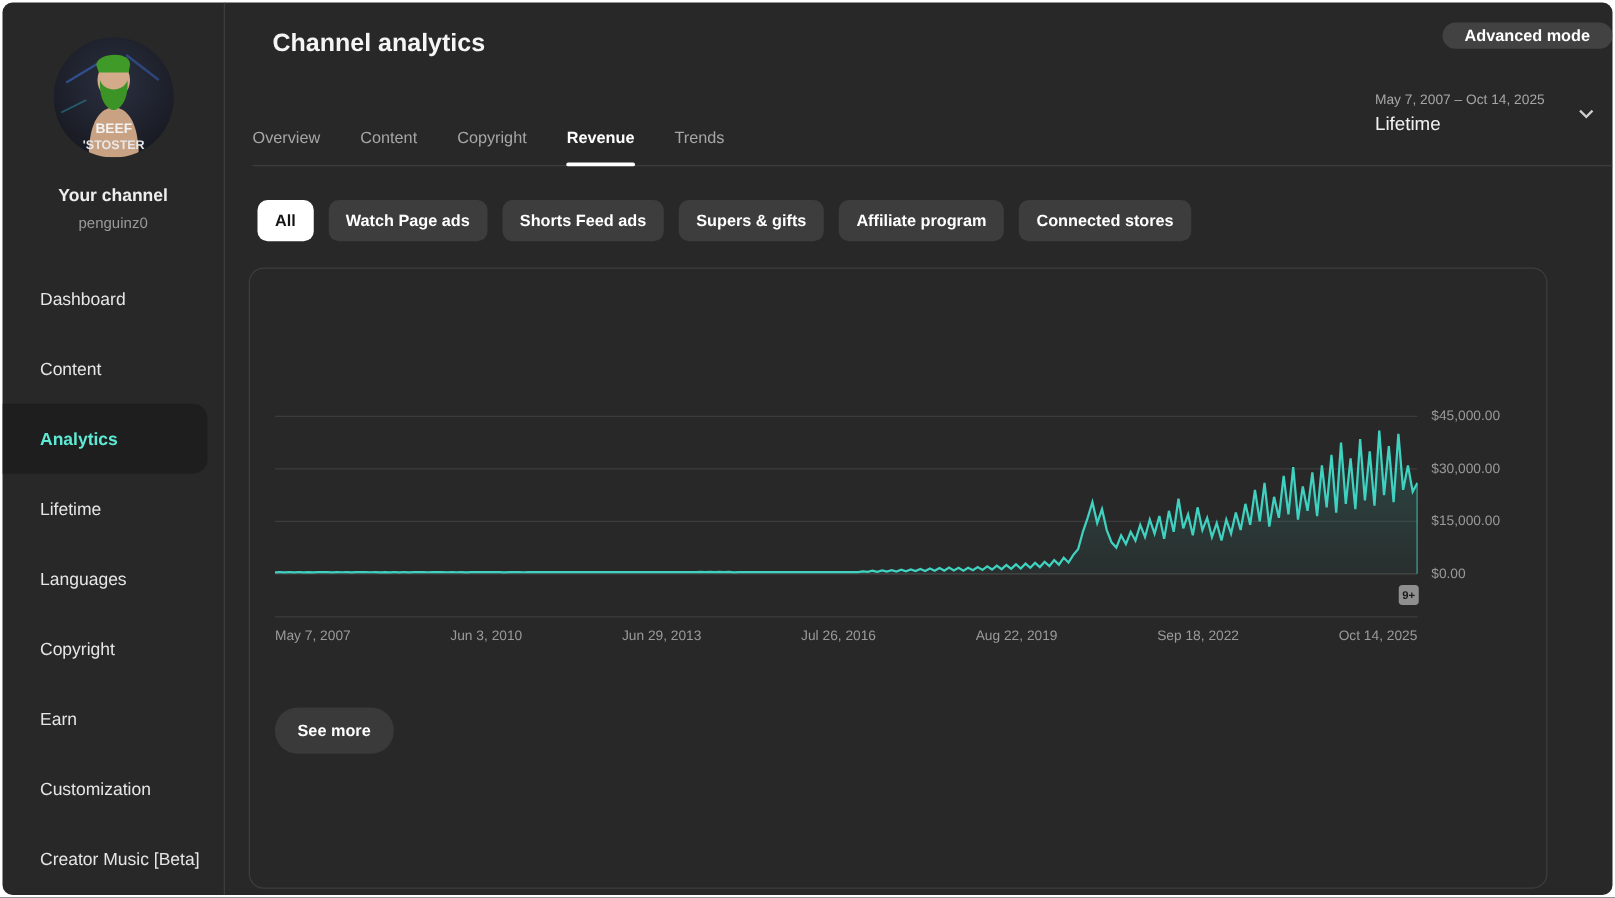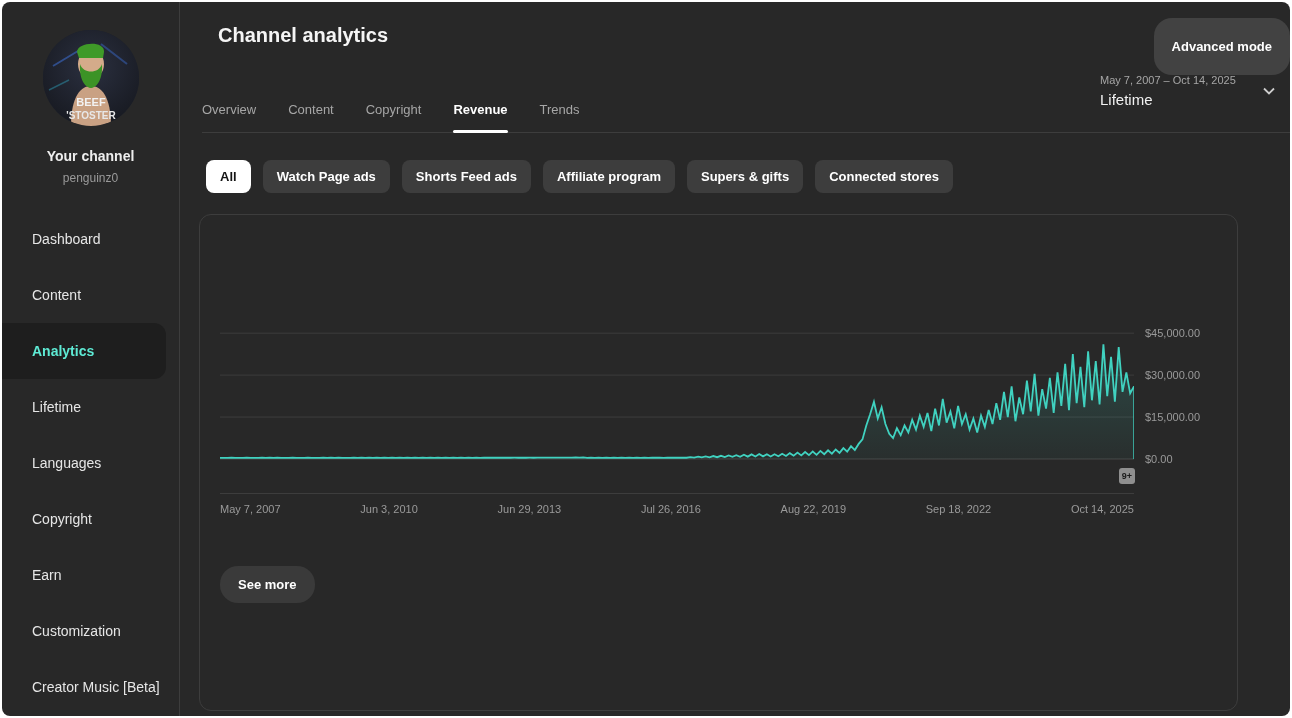--- a/index.html
+++ b/index.html
@@ -44,21 +44,21 @@
     font-weight:bold; color:#5eead4;
   }
   
   #main { flex:1; padding:0 52px 0 22px; position:relative; }
   #topbar { position:relative; height:131px; border-bottom:1px solid #3d3d3d; margin-right:-52px; padding-right:52px; }
   #page-title { position:absolute; top:22px; left:16px; font-size:20px; font-weight:bold; color:#f5f5f5; }
   .adv-btn {
     position:absolute; top:16px; right:0;
     background:#424242; color:#fff; border:none;
     font-family:inherit; font-size:13px; font-weight:bold;
-    padding:21px 18px; border-radius:18px; cursor:pointer;
+    padding:3px 18px; border-radius:18px; cursor:pointer;
   }
   #tabs { position:absolute; bottom:0; left:0; display:flex; }
   .tab {
     margin-right:32px; padding-bottom:15px;
     font-size:13px; color:#a6a6a6; cursor:pointer; position:relative; font-weight:500;
   }
   .tab.active { color:#ffffff; font-weight:bold; }
   .tab.active::after {
     content:""; position:absolute; left:0; right:0; bottom:-1px;
     height:3px; background:#ffffff; border-radius:2px;
@@ -174,22 +174,22 @@
         <svg class="chev" viewBox="0 0 14 14">
           <path d="M2 4.5 L7 9.5 L12 4.5" fill="none" stroke="#cccccc" stroke-width="1.8"></path>
         </svg>
       </div>
     </header>
 
     <div id="chips">
           <div class="chip selected">All</div>
           <div class="chip">Watch Page ads</div>
           <div class="chip">Shorts Feed ads</div>
+          <div class="chip">Supers &amp; gifts</div>
           <div class="chip">Affiliate program</div>
-          <div class="chip">Supers &amp; gifts</div>
           <div class="chip">Connected stores</div>
         </div>
 
     <section id="card">
 
       <div class="chart-row">
         <div class="plot">
           <svg class="main-chart" id="chart-svg" viewBox="0 0 919 140" preserveAspectRatio="none">
                 <defs>
                   <linearGradient id="fillgrad" x1="0" y1="0" x2="0" y2="1">

